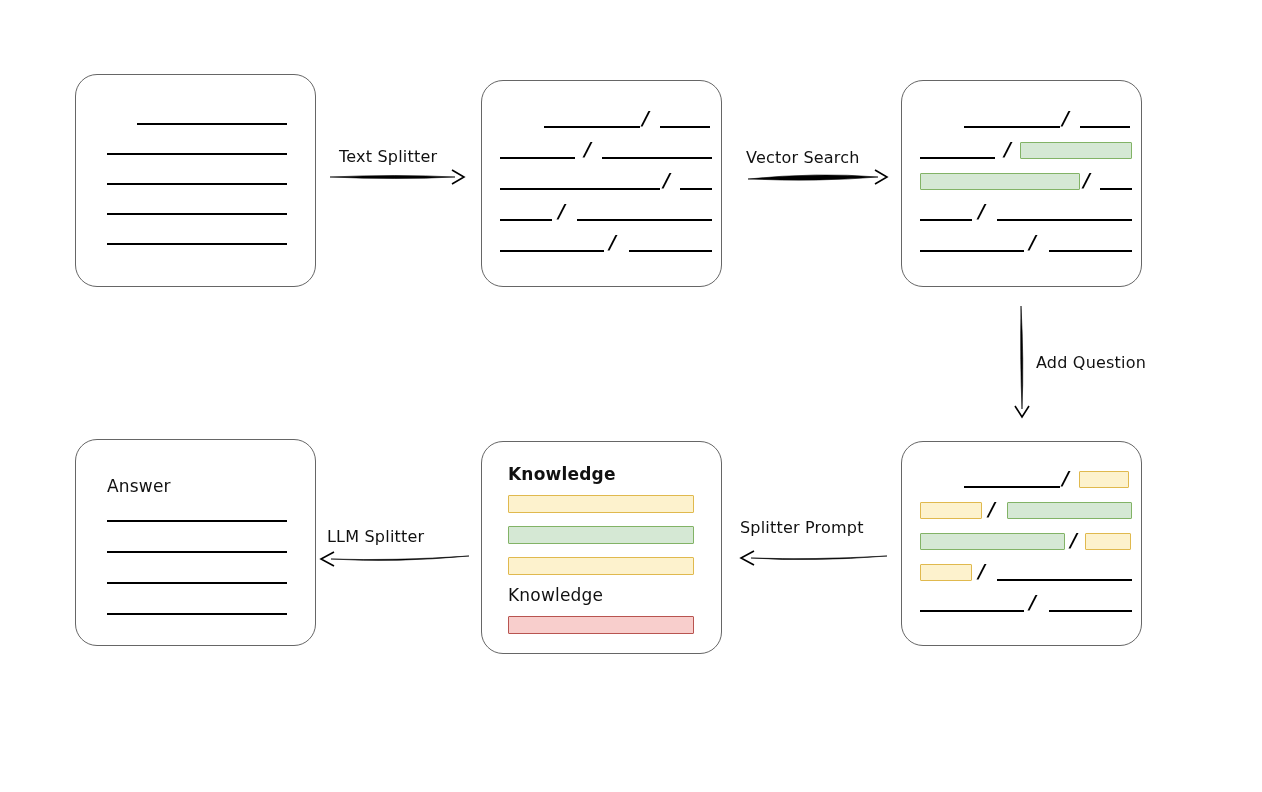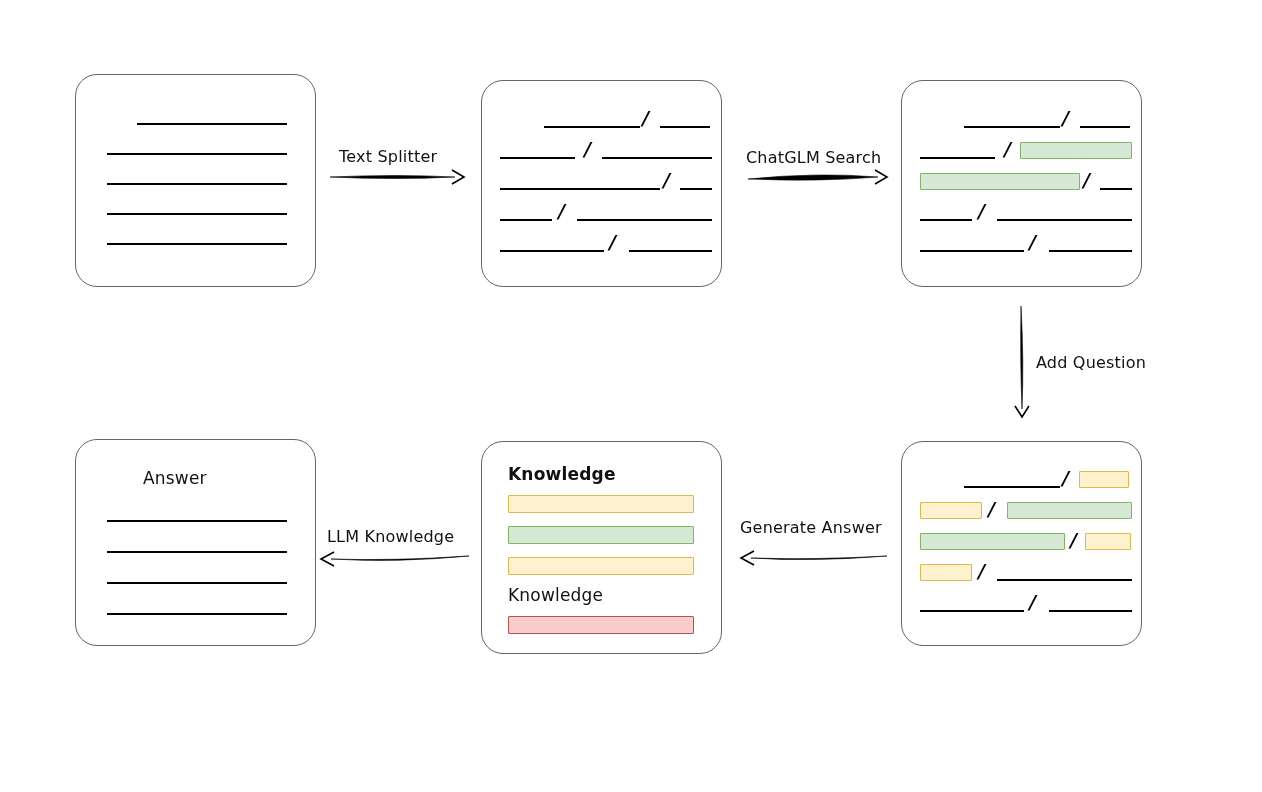--- a/index.html
+++ b/index.html
@@ -112,21 +112,21 @@
         <div class="seg" style="left: 198px; top: 107px; width: 32px;"></div>
         <div class="seg" style="left: 18px; top: 138px; width: 52px;"></div>
         <div class="slash" style="left: 76px; top: 121px;">/</div>
         <div class="seg" style="left: 95px; top: 138px; width: 135px;"></div>
         <div class="seg" style="left: 18px; top: 169px; width: 104px;"></div>
         <div class="slash" style="left: 127px; top: 152px;">/</div>
         <div class="seg" style="left: 147px; top: 169px; width: 83px;"></div>
       </div>
   </div>
 
-  <div class="edge-label" style="left:746px; top:148px;">ChatGLM Search</div>
+  <div class="edge-label" style="left:746px; top:148px;">Vector Search</div>
   <svg class="arrow-svg" style="left:748px; top:168px;" width="140" height="18" viewBox="0 0 140 18">
     <path d="M0,11 Q70,4 130,9 Q70,14 0,11 Z" fill="#000" stroke="#000" stroke-width="0.6"></path>
     <path d="M127,2 L139,9 L127,16" fill="none" stroke="#000" stroke-width="1.6"></path>
   </svg>
 
   <div class="doc-box" style="left:901px; top:80px; width:241px; height:207px;">
     <div>
         <div class="seg" style="left: 62px; top: 45px; width: 96px;"></div>
         <div class="slash" style="left: 160px; top: 28px;">/</div>
         <div class="seg" style="left: 178px; top: 45px; width: 50px;"></div>
@@ -164,47 +164,47 @@
         <div class="hl hl-yellow" style="left: 183px; top: 91px; width: 46px; height: 17px;"></div>
         <div class="hl hl-yellow" style="left: 18px; top: 122px; width: 52px; height: 17px;"></div>
         <div class="slash" style="left: 76px; top: 120px;">/</div>
         <div class="seg" style="left: 95px; top: 137px; width: 135px;"></div>
         <div class="seg" style="left: 18px; top: 168px; width: 104px;"></div>
         <div class="slash" style="left: 127px; top: 151px;">/</div>
         <div class="seg" style="left: 147px; top: 168px; width: 83px;"></div>
       </div>
   </div>
 
-  <div class="edge-label" style="left:740px; top:518px;">Generate Answer</div>
+  <div class="edge-label" style="left:740px; top:518px;">Splitter Prompt</div>
   <svg class="arrow-svg" style="left:739px; top:549px;" width="148" height="18" viewBox="0 0 148 18">
     <path d="M148,7 Q74,13 12,9 Q74,11 148,7 Z" fill="#000" stroke="#000" stroke-width="0.6"></path>
     <path d="M15,2 L2,9 L15,16" fill="none" stroke="#000" stroke-width="1.6"></path>
   </svg>
 
   <div class="doc-box" style="left:481px; top:441px; width:241px; height:213px;">
     <div class="box-title" style="left:26px; top:22px;font-weight:bold;">Knowledge</div>
     <div>
         <div class="hl hl-yellow" style="left: 26px; top: 53px; width: 186px; height: 18px;"></div>
         <div class="hl hl-green" style="left: 26px; top: 84px; width: 186px; height: 18px;"></div>
         <div class="hl hl-yellow" style="left: 26px; top: 115px; width: 186px; height: 18px;"></div>
       </div>
     <div class="box-title" style="left:26px; top:143px;">Knowledge</div>
     <div>
         <div class="hl hl-red" style="left: 26px; top: 174px; width: 186px; height: 18px;"></div>
       </div>
   </div>
 
-  <div class="edge-label" style="left:327px; top:527px;">LLM Knowledge</div>
+  <div class="edge-label" style="left:327px; top:527px;">LLM Splitter</div>
   <svg class="arrow-svg" style="left:319px; top:550px;" width="150" height="18" viewBox="0 0 150 18">
     <path d="M150,6 Q75,13 12,9 Q75,11 150,6 Z" fill="#000" stroke="#000" stroke-width="0.6"></path>
     <path d="M15,2 L2,9 L15,16" fill="none" stroke="#000" stroke-width="1.6"></path>
   </svg>
 
   <div class="doc-box" style="left:75px; top:439px; width:241px; height:207px;">
-    <div class="box-title" style="left:31px; top:28px;margin-left:36px;">Answer</div>
+    <div class="box-title" style="left:31px; top:36px;">Answer</div>
     <div>
         <div class="seg" style="left: 31px; top: 80px; width: 180px;"></div>
         <div class="seg" style="left: 31px; top: 111px; width: 180px;"></div>
         <div class="seg" style="left: 31px; top: 142px; width: 180px;"></div>
         <div class="seg" style="left: 31px; top: 173px; width: 180px;"></div>
       </div>
   </div>
 
 
 </div>

